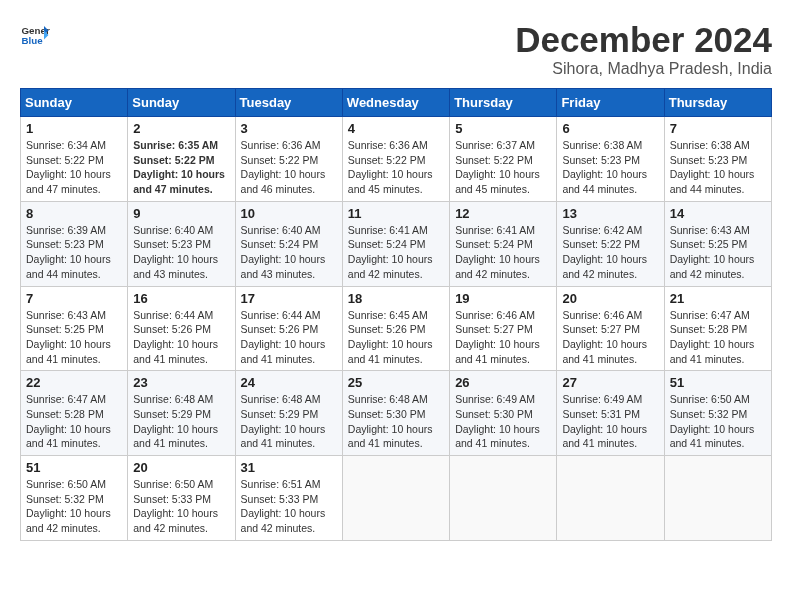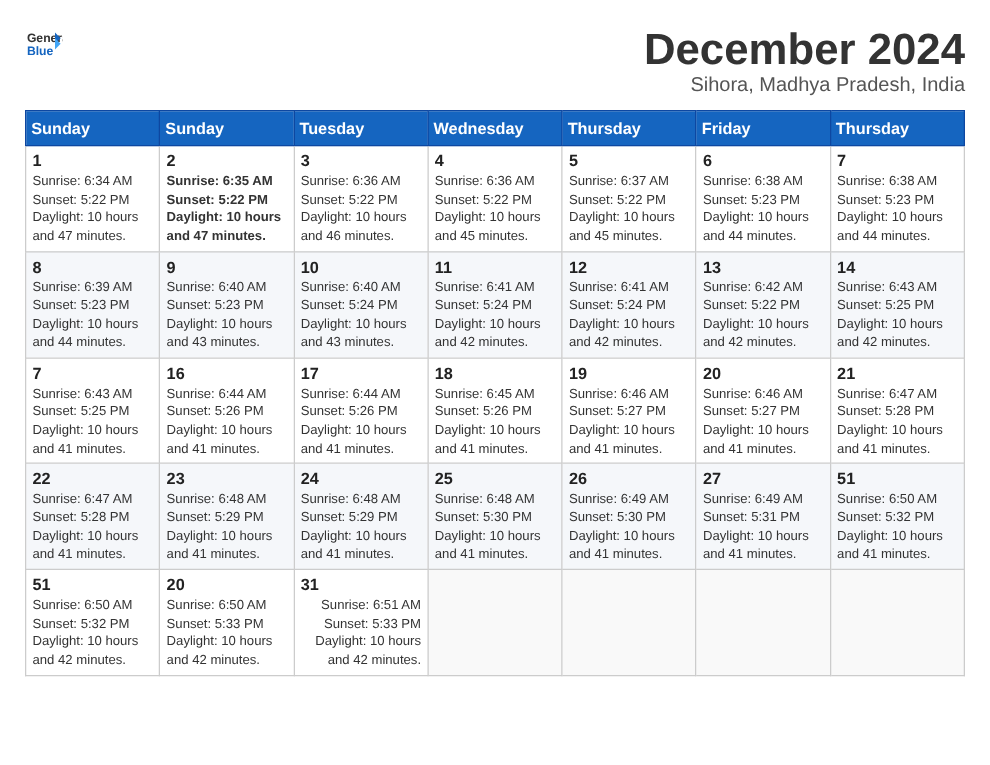--- a/index.html
+++ b/index.html
@@ -323,21 +323,21 @@
         </td>
         <td>
           <span class="day-num">20</span>
           <div class="day-info" style="white-space: pre-line;">Sunrise: 6:50 AM
 Sunset: 5:33 PM
 Daylight: 10 hours
 and 42 minutes.</div>
         </td>
         <td>
           <span class="day-num">31</span>
-          <div class="day-info" style="white-space: pre-line; text-align: right;">Sunrise: 6:51 AM
+          <div class="day-info" style="white-space: pre-line;">Sunrise: 6:51 AM
 Sunset: 5:33 PM
 Daylight: 10 hours
 and 42 minutes.</div>
         </td>
         <td class="empty-cell"></td>
         <td class="empty-cell"></td>
         <td class="empty-cell"></td>
         <td class="empty-cell"></td>
       </tr>
     </tbody>

